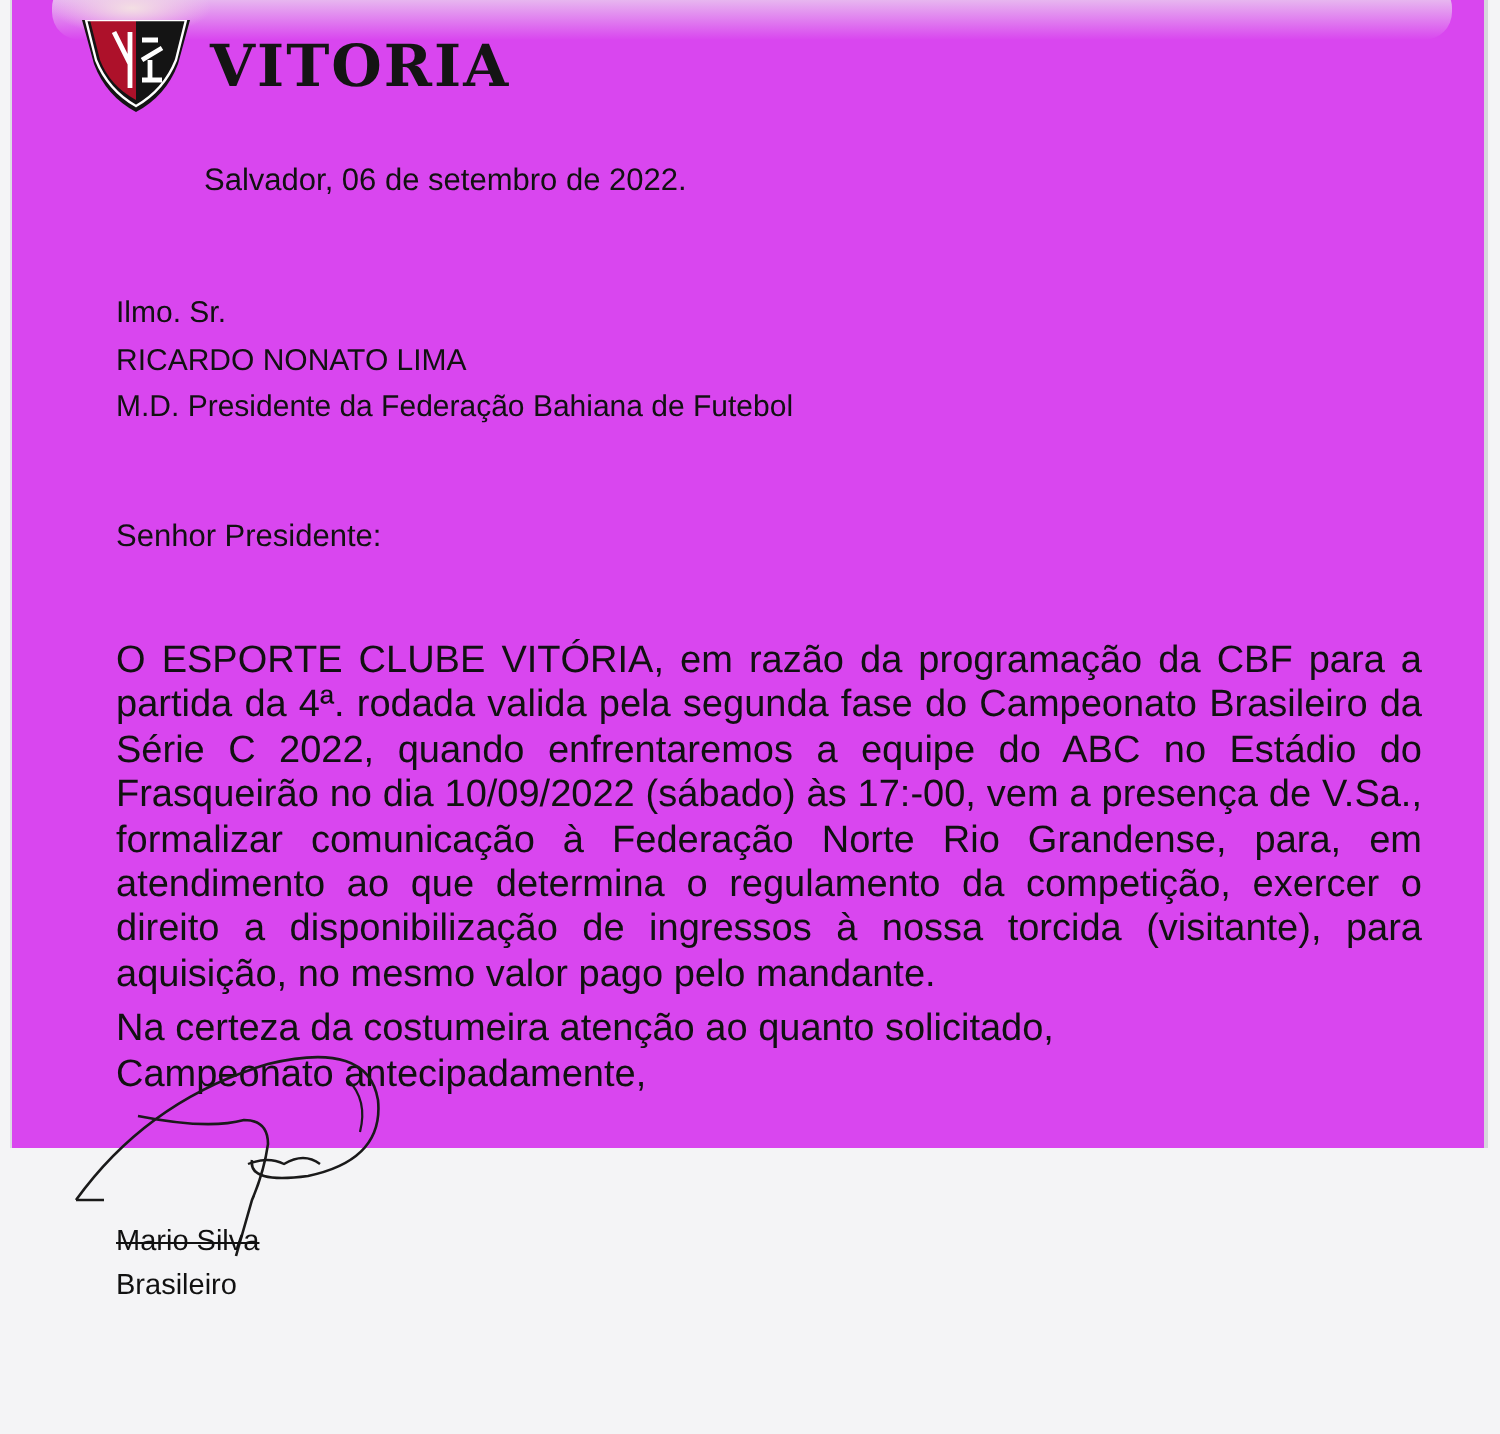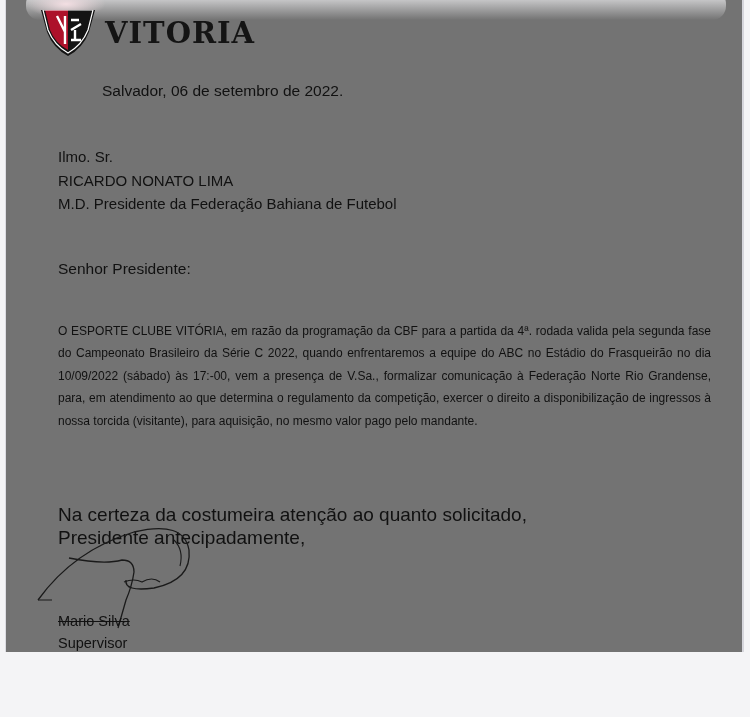--- a/index.html
+++ b/index.html
@@ -3,22 +3,22 @@
   <meta charset="utf-8">
   <style>
     html, body { margin: 0; padding: 0; }
     body {
       width: 750px; height: 717px; overflow: hidden;
       background: #f4f4f6;
       font-family: "Liberation Sans", sans-serif;
       position: relative;
     }
     .page {
-      position: absolute; left: 5px; top: 0; width: 739px; height: 652px;
-      background: #737373;
+      position: absolute; left: 5px; top: 0; width: 739px; height: 574px;
+      background: #d946ef;
       border-left: 1px solid #dcdce2;
       border-right: 2px solid #d6d6dc;
       box-sizing: border-box;
     }
     .top-blur {
       position: absolute; left: 20px; top: -10px; width: 700px; height: 30px;
       background: linear-gradient(to bottom, #eeeef0, rgba(255,255,255,0));
       border-radius: 14px;
     }
     .top-blur .pink {
@@ -33,21 +33,21 @@
     }
     .text {
       position: absolute; left: 52px; color: #111;
       font-family: "Liberation Sans", sans-serif; font-size: 15px; line-height: 22.5px;
       transform-origin: left top;
     }
     .date { top: 80px; font-size: 15.5px; margin-left: 44px; }
     .addr { top: 146px; }
     .addr div { height: 23.5px; }
     .salutation { top: 258px; font-size: 15.5px; }
-    .body { top: 320px; width: 653px; text-align: justify; font-size: 12px; line-height: 22.4px; }
+    .body { top: 320px; width: 653px; text-align: justify; font-size: 19px; line-height: 22.4px; }
     .body p { margin: 0; }
     .closing { top: 476px; font-size: 19px; line-height: 22.4px; margin-top: 28px; }
     .closing div { height: 22.5px; }
     .sig-svg { position: absolute; left: 28px; top: 520px; width: 170px; height: 110px; }
     .signer { position: absolute; left: 52px; top: 586px; font-size: 14.5px; line-height: 22px; color:#111; }
     .signer .name { text-decoration: line-through; text-decoration-thickness: 1px; margin-top: 24px; }
   </style>
 </head>
 <body>
 
@@ -75,27 +75,27 @@
     <div>RICARDO NONATO LIMA</div>
     <div>M.D. Presidente da Federação Bahiana de Futebol</div>
   </div>
 
   <div class="text body">
     <p>O ESPORTE CLUBE VITÓRIA, em razão da programação da CBF para a partida da 4ª. rodada valida pela segunda fase do Campeonato Brasileiro da Série C 2022, quando enfrentaremos a equipe do ABC no Estádio do Frasqueirão no dia 10/09/2022 (sábado) às 17:-00, vem a presença de V.Sa., formalizar comunicação à Federação Norte Rio Grandense, para, em atendimento ao que determina o regulamento da competição, exercer o direito a disponibilização de ingressos à nossa torcida (visitante), para aquisição, no mesmo valor pago pelo mandante.</p>
   </div>
 
   <div class="text closing">
     <div>Na certeza da costumeira atenção ao quanto solicitado,</div>
-    <div>Presidente antecipadamente,</div>
+    <div>Campeonato antecipadamente,</div>
   </div>
 
   <svg class="sig-svg" viewBox="0 0 170 110">
     <path d="M4 80 Q40 30 100 12 Q150 0 155 30 Q158 60 120 68 Q90 72 92 60" fill="none" stroke="#1a1a1a" stroke-width="1.3"></path>
     <path d="M35 38 Q70 45 88 40 Q100 40 100 52 Q98 66 92 80 L84 108" fill="none" stroke="#1a1a1a" stroke-width="1.3"></path>
     <path d="M4 80 L18 80 M90 62 Q100 58 108 62 Q118 56 126 62" fill="none" stroke="#1a1a1a" stroke-width="1.2"></path>
     <path d="M140 20 Q150 30 146 46" fill="none" stroke="#1a1a1a" stroke-width="1.1"></path>
   </svg>
 
   <div class="signer">
     <div class="name">Mario Silva</div>
-    <div>Supervisor</div>
+    <div>Brasileiro</div>
   </div>
 </div>
 
 </body></html>

